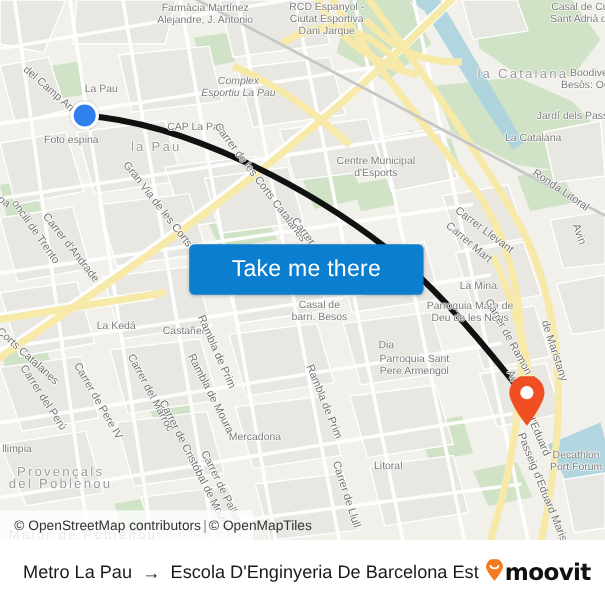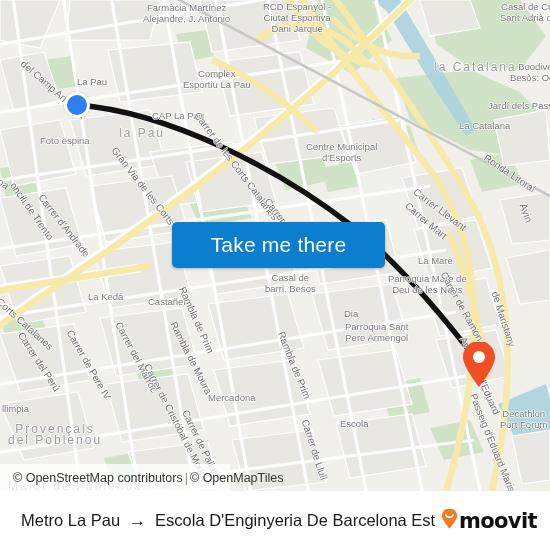--- a/index.html
+++ b/index.html
@@ -223,43 +223,43 @@
 
     <div id="labels">
         <div class="map-label poi" style="left: 143px; top: 2px;">Farmàcia Martínez
 Alejandre, J. Antonio</div>
         <div class="map-label poi" style="left: 263px; top: 1px;">RCD Espanyol -
 Ciutat Esportiva
 Dani Jarque</div>
         <div class="map-label poi" style="left: 500px; top: 1px;">Casal de Cultura de
 Sant Adrià de Besòs</div>
         <div class="map-label poi" style="left: 77px; top: 76px;">La Pau</div>
-        <div class="map-label poi" style="left: 183px; top: 68px;">Complex
+        <div class="map-label poi" style="left: 183px; top: 68px; font-style: italic;">Complex
 Esportiu La Pau</div>
         <div class="map-label area" style="left: 434px; top: 62px;">la Catalana</div>
         <div class="map-label poi" style="left: 510px; top: 61px;">Boodiversitat del
 Besòs: Ocells del riu</div>
         <div class="map-label street" style="left: 26px; top: 58px; transform: rotate(41deg); transform-origin: left top;">del Camp Arriassa</div>
         <div class="map-label poi" style="left: 152px; top: 110px;">CAP La Pau</div>
         <div class="map-label poi" style="left: 488px; top: 100px;">Jardí dels Passadors</div>
         <div class="map-label poi" style="left: 459px; top: 120px;">La Catalana</div>
-        <div class="map-label poi" style="left: 40px; top: 135px;">Foto espina</div>
+        <div class="map-label poi" style="left: 40px; top: 122px;">Foto espina</div>
         <div class="map-label area" style="left: 119px; top: 128px;">la Pau</div>
         <div class="map-label poi" style="left: 306px; top: 141px;">Centre Municipal
 d'Esports</div>
         <div class="map-label street" style="left: 488px; top: 152px; transform: rotate(34deg); transform-origin: left top;">Ronda Litoral</div>
         <div class="map-label street" style="left: 2px; top: 176px; transform: rotate(35deg); transform-origin: left top;">oa</div>
         <div class="map-label street" style="left: 17px; top: 180px; transform: rotate(55deg); transform-origin: left top;">oncili de Trento</div>
         <div class="map-label street" style="left: 45px; top: 192px; transform: rotate(52deg); transform-origin: left top;">Carrer d'Andrade</div>
         <div class="map-label street" style="left: 118px; top: 145px; transform: rotate(52deg); transform-origin: left top;">Gran Via de les Corts Catalanes</div>
         <div class="map-label street" style="left: 201px; top: 110px; transform: rotate(53deg); transform-origin: left top;">Carrer de les Corts Catalanes</div>
         <div class="map-label street" style="left: 418px; top: 186px; transform: rotate(37deg); transform-origin: left top;">Carrer Llevant</div>
         <div class="map-label street" style="left: 410px; top: 200px; transform: rotate(40deg); transform-origin: left top;">Carrer Mart</div>
         <div class="map-label street" style="left: 271px; top: 196px; transform: rotate(52deg); transform-origin: left top;">Carrer de</div>
-        <div class="map-label poi" style="left: 418px; top: 255px;">La Mare</div>
+        <div class="map-label poi" style="left: 418px; top: 255px;">La Mina</div>
         <div class="map-label poi" style="left: 344px; top: 287px; margin-top: 21px;">Dia</div>
         <div class="map-label poi" style="left: 388px; top: 273px;">Parroquia Mare de
 Deu de les Neus</div>
         <div class="map-label poi" style="left: 88px; top: 291px;">La Kedá</div>
         <div class="map-label poi" style="left: 148px; top: 296px;">Castañer</div>
         <div class="map-label poi" style="left: 265px; top: 272px;">Casal de
 barri. Besos</div>
         <div class="map-label poi" style="left: 345px; top: 321px;">Parroquia Sant
 Pere Armengol</div>
         <div class="map-label street" style="left: 448px; top: 270px; transform: rotate(61deg); transform-origin: left top;">Carrer de Ramon Llull</div>
@@ -267,21 +267,21 @@
         <div class="map-label street" style="left: 468px; top: 335px; transform: rotate(66deg); transform-origin: left top;">Avinguda d'Eduard</div>
         <div class="map-label street" style="left: 2px; top: 296px; transform: rotate(42deg); transform-origin: left top;">Corts Catalanes</div>
         <div class="map-label street" style="left: 25px; top: 330px; transform: rotate(57deg); transform-origin: left top;">Carrer del Perú</div>
         <div class="map-label street" style="left: 74px; top: 328px; transform: rotate(60deg); transform-origin: left top;">Carrer de Pere IV</div>
         <div class="map-label street" style="left: 123px; top: 320px; transform: rotate(62deg); transform-origin: left top;">Carrer del Marroc</div>
         <div class="map-label street" style="left: 187px; top: 285px; transform: rotate(66deg); transform-origin: left top;">Rambla de Prim</div>
         <div class="map-label street" style="left: 178px; top: 320px; transform: rotate(63deg); transform-origin: left top;">Rambla de Moura</div>
         <div class="map-label street" style="left: 152px; top: 362px; transform: rotate(63deg); transform-origin: left top;">Carrer de Cristóbal de Moura</div>
         <div class="map-label street" style="left: 286px; top: 330px; transform: rotate(68deg); transform-origin: left top;">Rambla de Prim</div>
         <div class="map-label poi" style="left: 208px; top: 392px;">Mercadona</div>
-        <div class="map-label poi" style="left: 340px; top: 418px;">Escola</div>
+        <div class="map-label poi" style="left: 340px; top: 418px;">Litoral</div>
         <div class="map-label street" style="left: 310px; top: 418px; transform: rotate(72deg); transform-origin: left top;">Carrer de Llull</div>
         <div class="map-label street" style="left: 190px; top: 408px; transform: rotate(64deg); transform-origin: left top;">Carrer de Pallars</div>
         <div class="map-label poi" style="left: 2px; top: 403px;">llimpia</div>
         <div class="map-label area" style="left: 8px; top: 424px;">Provençals
 del Poblenou</div>
         <div class="map-label poi" style="left: 500px; top: 408px;">Decathlon
 Port Forum</div>
         <div class="map-label street" style="left: 528px; top: 202px; transform: rotate(70deg); transform-origin: left top;">Avin</div>
         <div class="map-label street" style="left: 478px; top: 392px; transform: rotate(68deg); transform-origin: left top;">Passeig d'Eduard Maristany</div>
         <div class="map-label area" style="left: 8px; top: 481px;">Maior de Poblenou</div>

